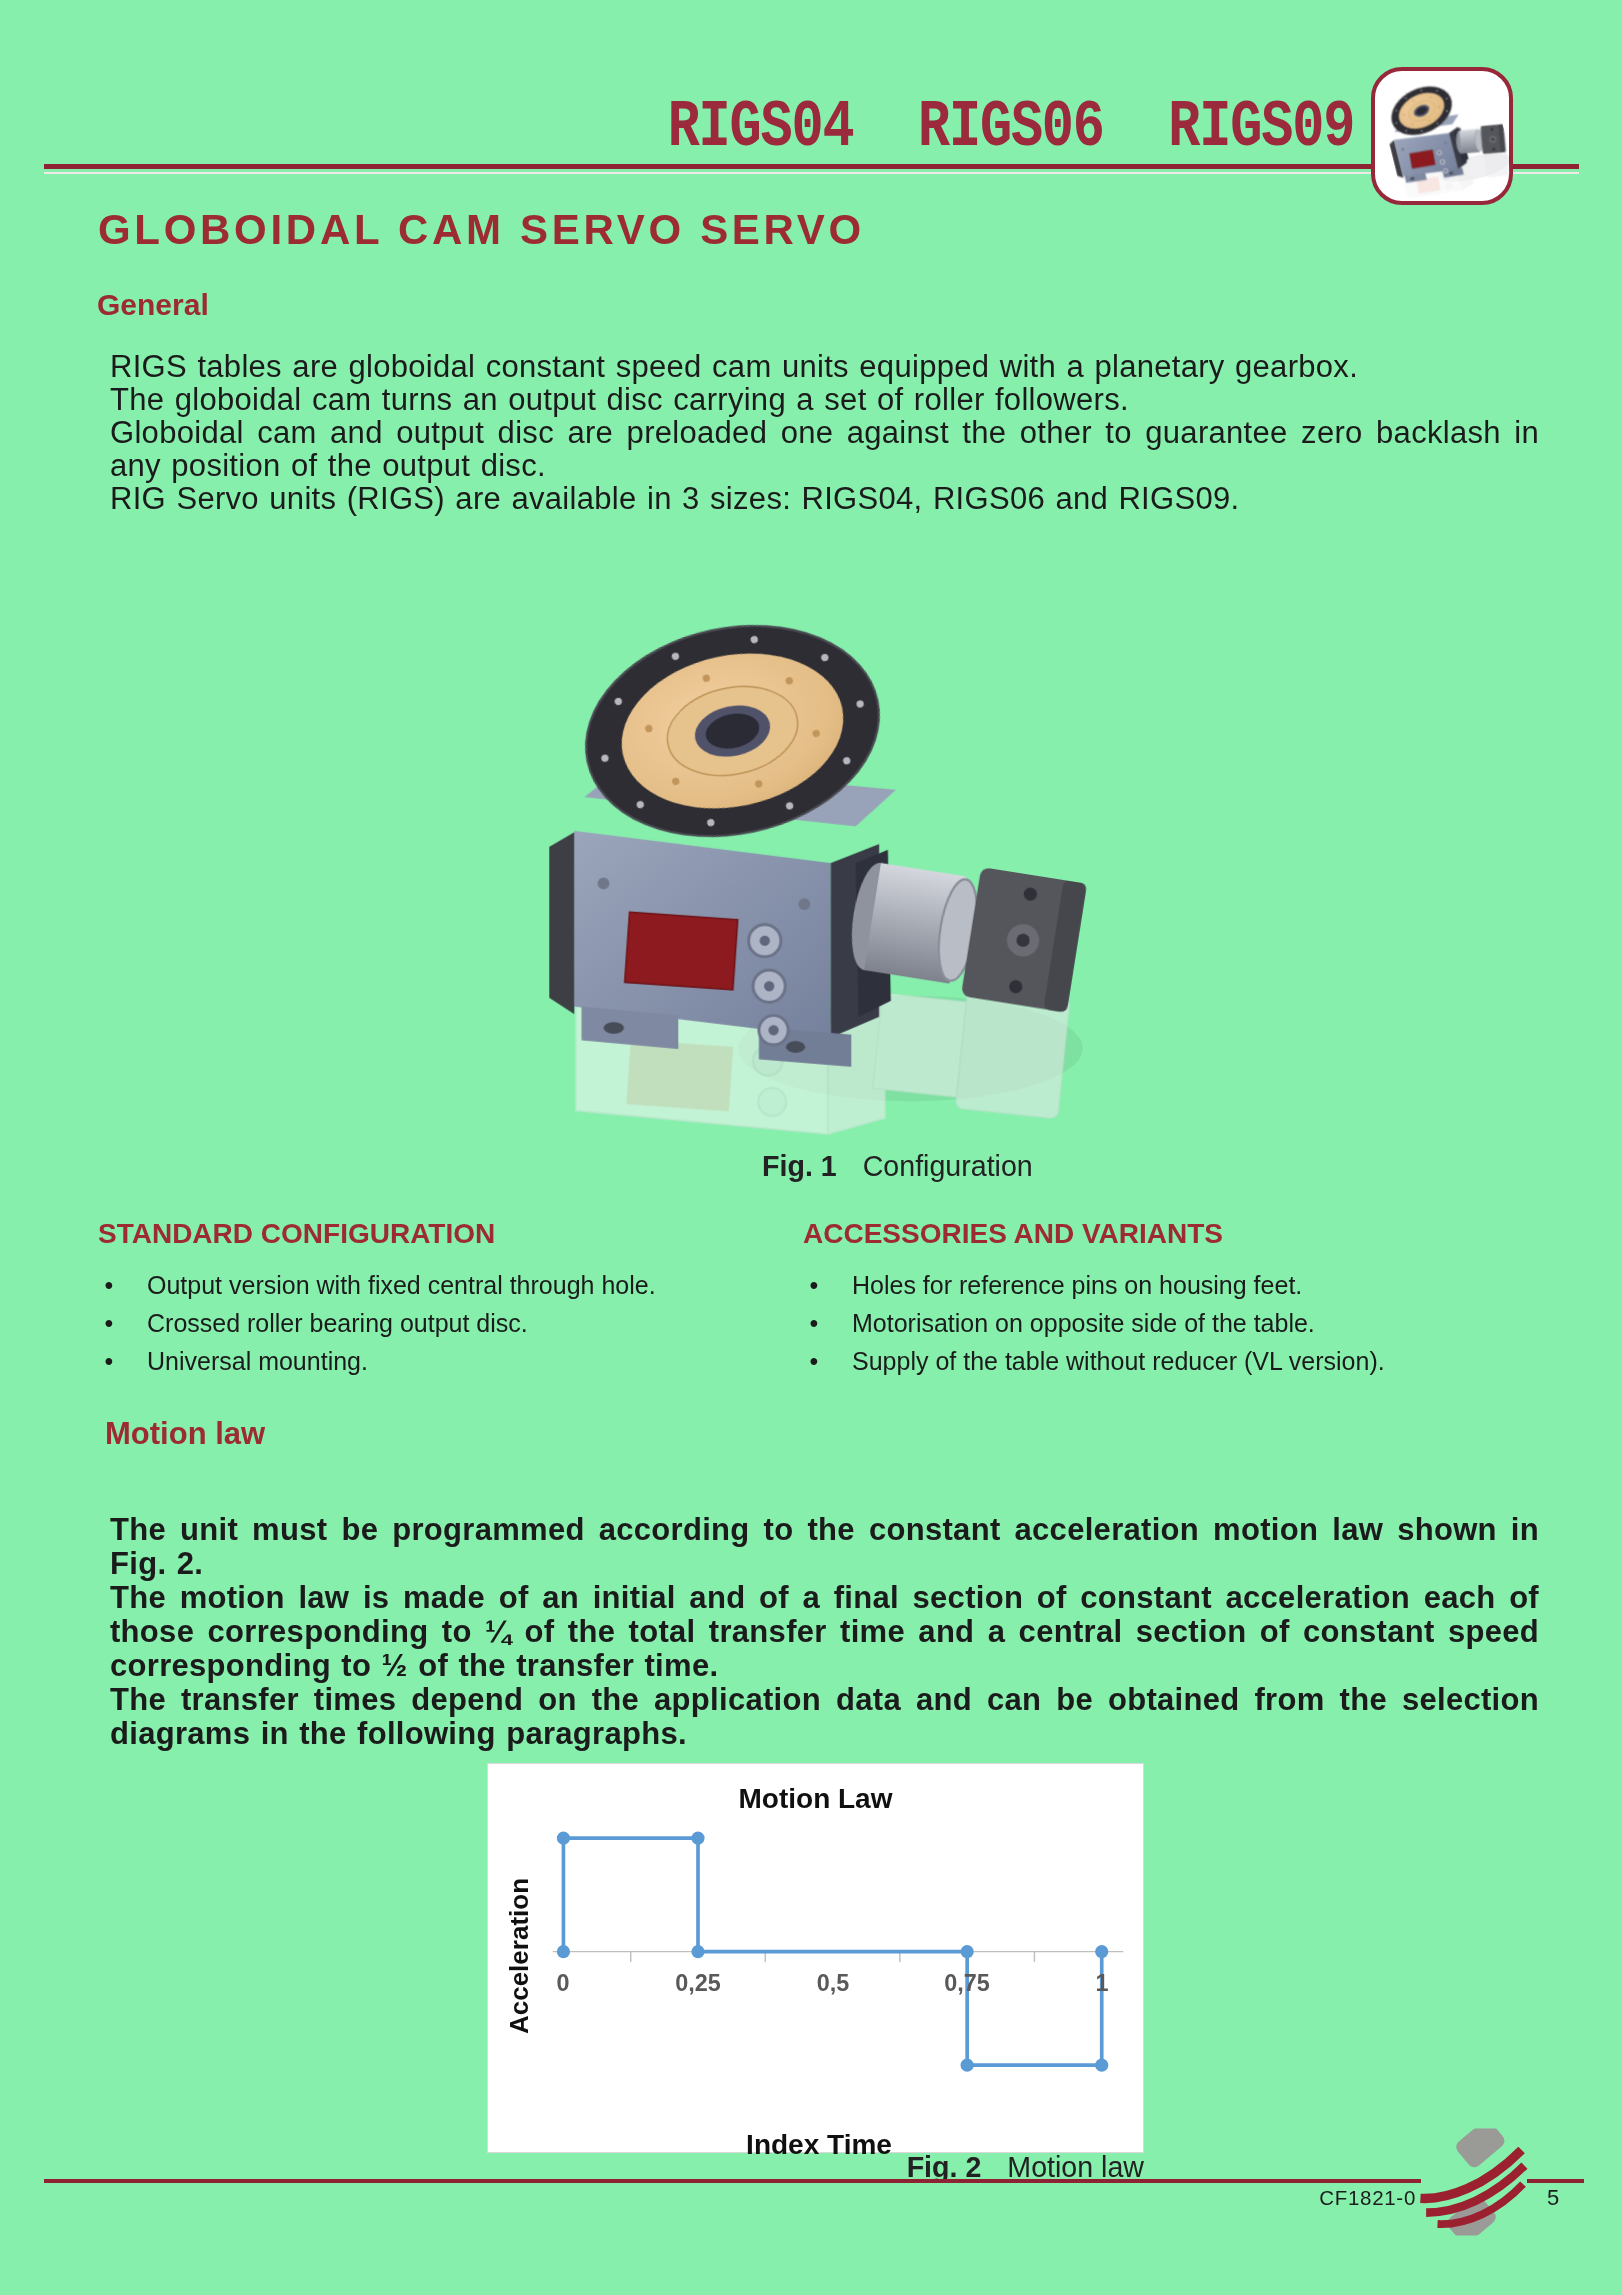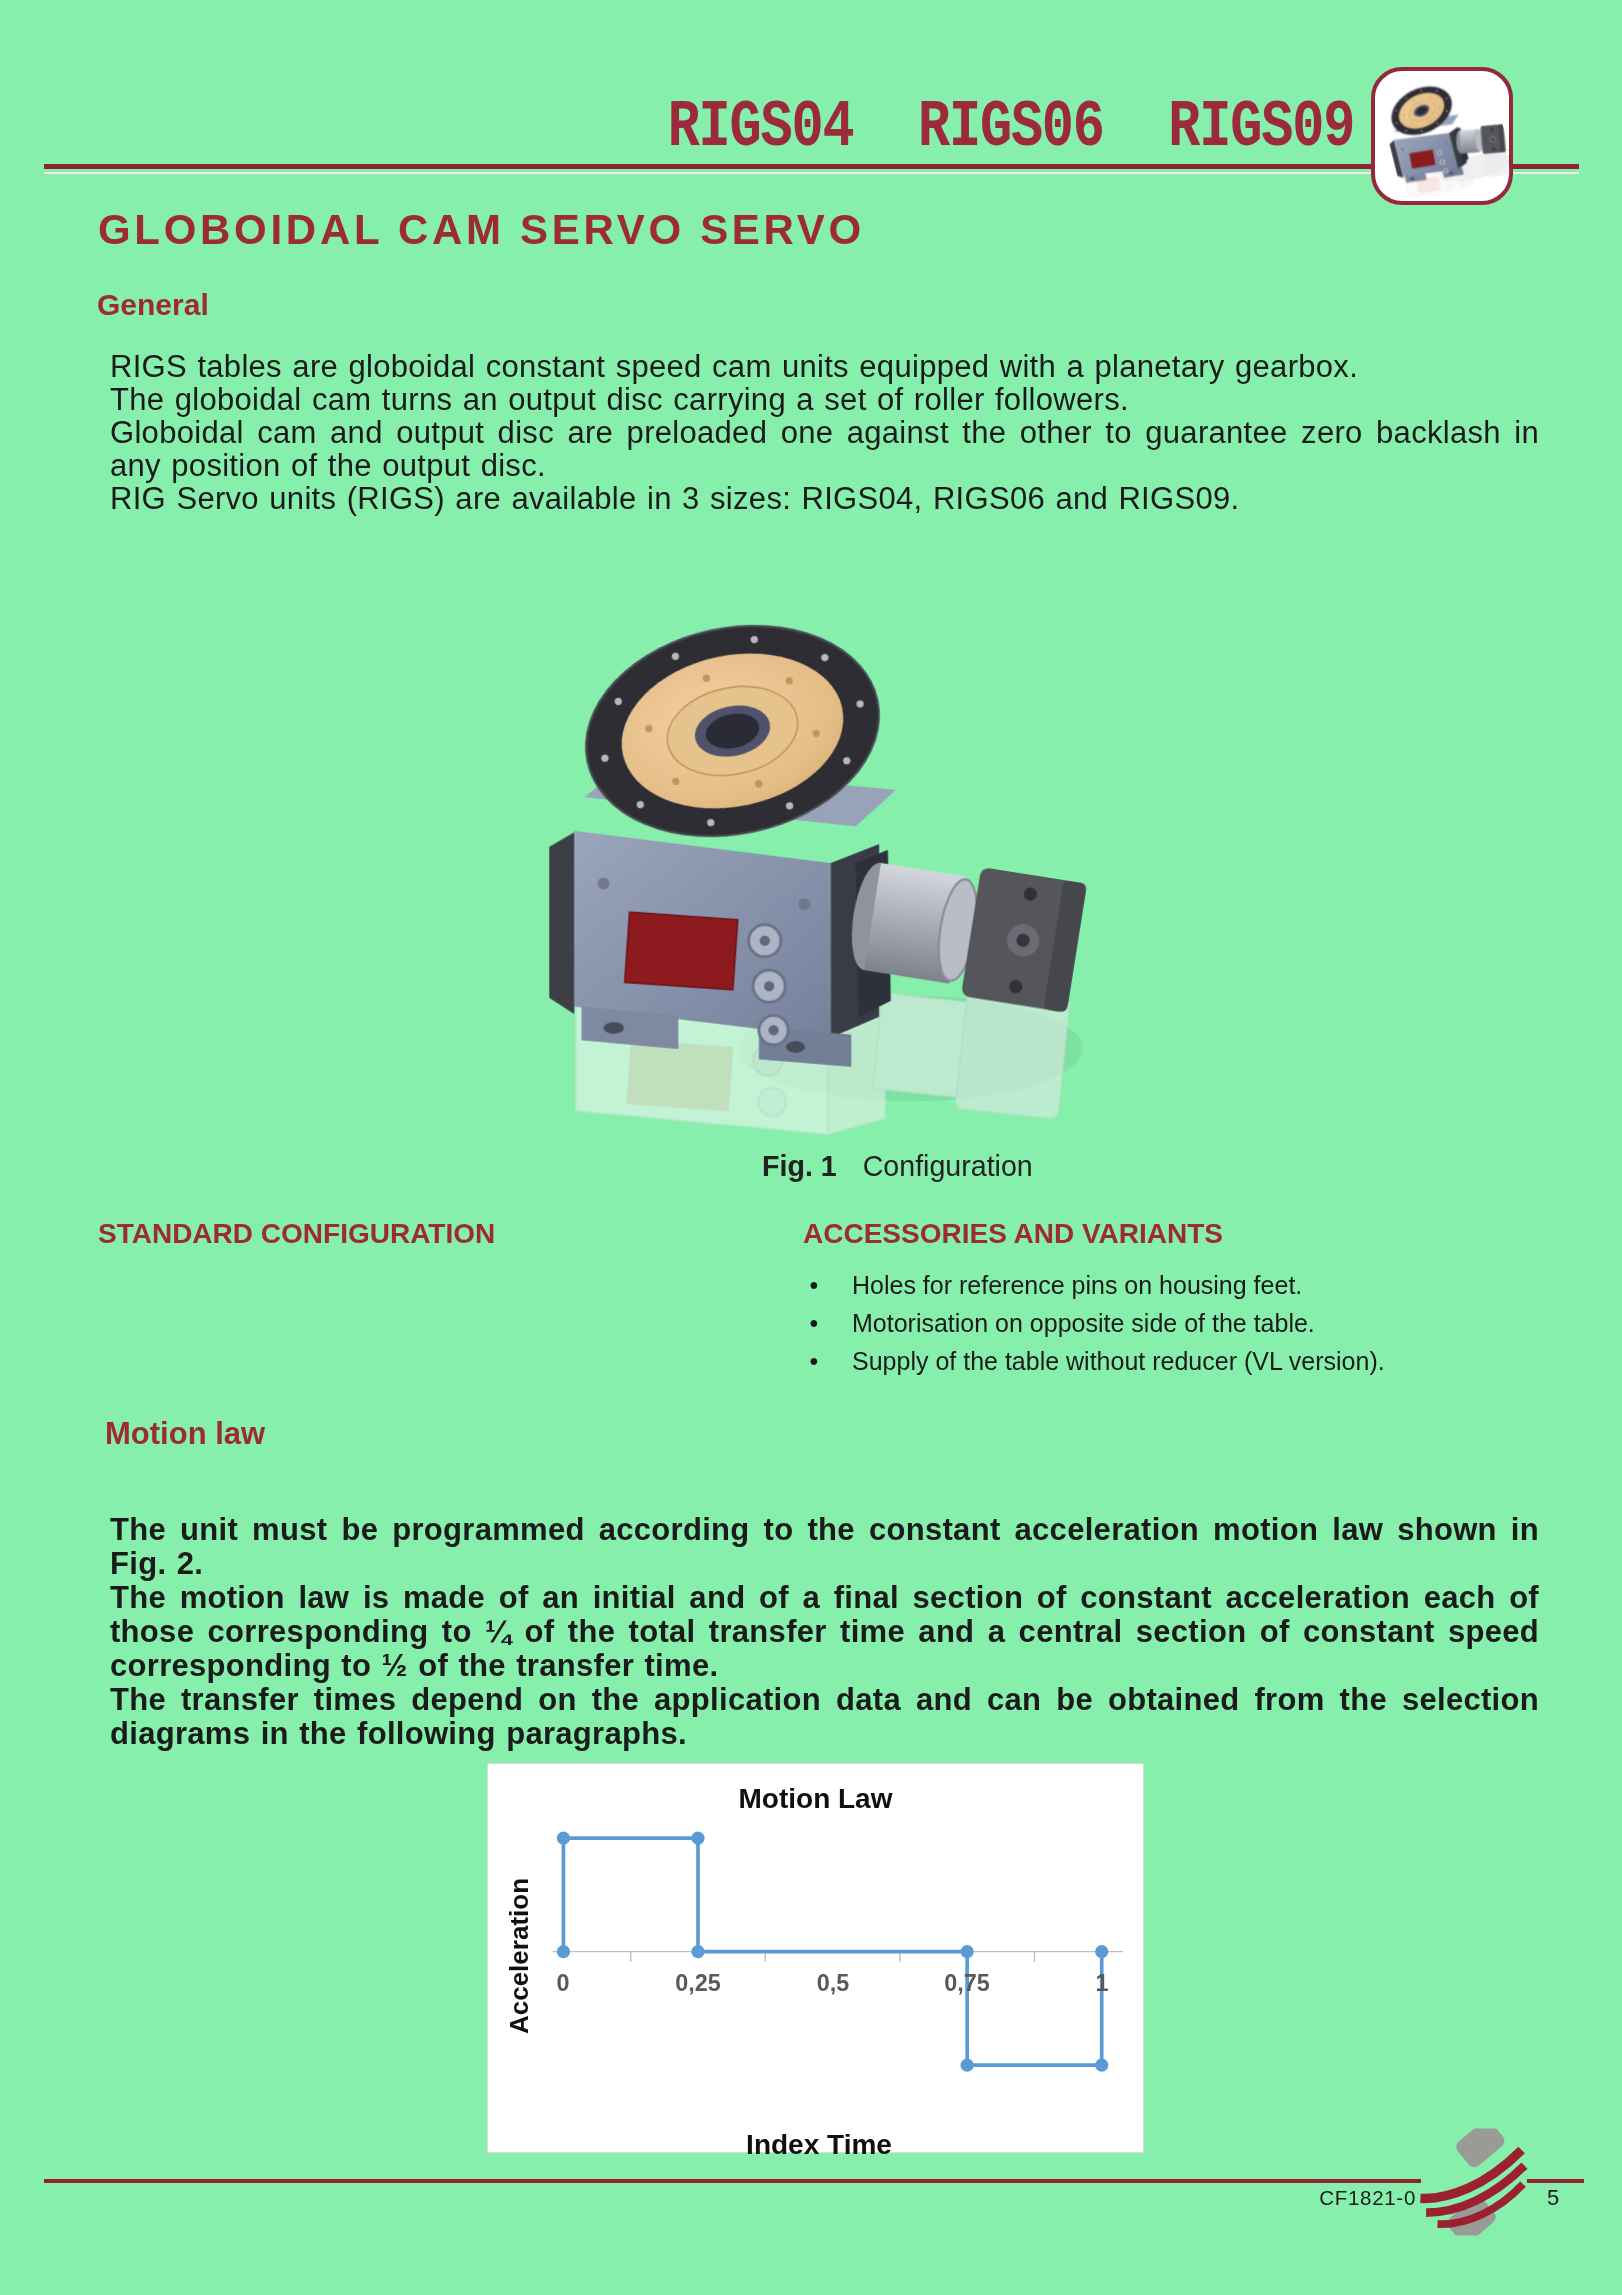--- a/index.html
+++ b/index.html
@@ -197,20 +197,25 @@
     <svg width="558" height="546" viewBox="0 0 760 745">
       <use href="#prod"></use>
     </svg>
   </div>
   <div class="fig-caption fig1-caption">
     <span class="fig-label">Fig. 1</span><span class="fig-text">Configuration</span>
   </div>
 
   <div class="h-red h-col h-col-left">STANDARD CONFIGURATION</div>
   <div class="h-red h-col h-col-right">ACCESSORIES AND VARIANTS</div>
+  <ul class="blist blist-left">
+      <li>Output version with fixed central through hole.</li>
+      <li>Crossed roller bearing output disc.</li>
+      <li>Universal mounting.</li>
+    </ul>
   <ul class="blist blist-right">
       <li>Holes for reference pins on housing feet.</li>
       <li>Motorisation on opposite side of the table.</li>
       <li>Supply of the table without reducer (VL version).</li>
     </ul>
 
   <div class="h-red h-motion">Motion law</div>
   <div class="body-par par-motion">
       <p>The unit must be programmed according to the constant acceleration motion law shown in Fig. 2.</p>
       <p>The motion law is made of an initial and of a final section of constant acceleration each of those corresponding to ¼ of the total transfer time and a central section of constant speed corresponding to ½ of the transfer time.</p>
@@ -236,20 +241,23 @@
         <circle cx="654.25" cy="411" r="9" fill="#5B9BD5"></circle>
         <circle cx="838" cy="411" r="9" fill="#5B9BD5"></circle>
         <circle cx="838" cy="256" r="9" fill="#5B9BD5"></circle>
       </svg>
   <div class="x-tick" style="left: 75px;">0</div>
       <div class="x-tick" style="left: 210px;">0,25</div>
       <div class="x-tick" style="left: 345px;">0,5</div>
       <div class="x-tick" style="left: 479px;">0,75</div>
       <div class="x-tick" style="left: 614px;">1</div>
     </div>
+  <div class="fig-caption fig2-caption">
+    <span class="fig-label">Fig. 2</span><span class="fig-text">Motion law</span>
+  </div>
 
   <div class="footer-rule footer-rule-left"></div>
   <div class="footer-rule footer-rule-right"></div>
   <svg class="brand-logo" viewBox="0 0 160 150">
     <use href="#logo"></use>
   </svg>
   <div class="doc-code">CF1821-0</div>
   <div class="page-num">5</div>
 
 </div>

